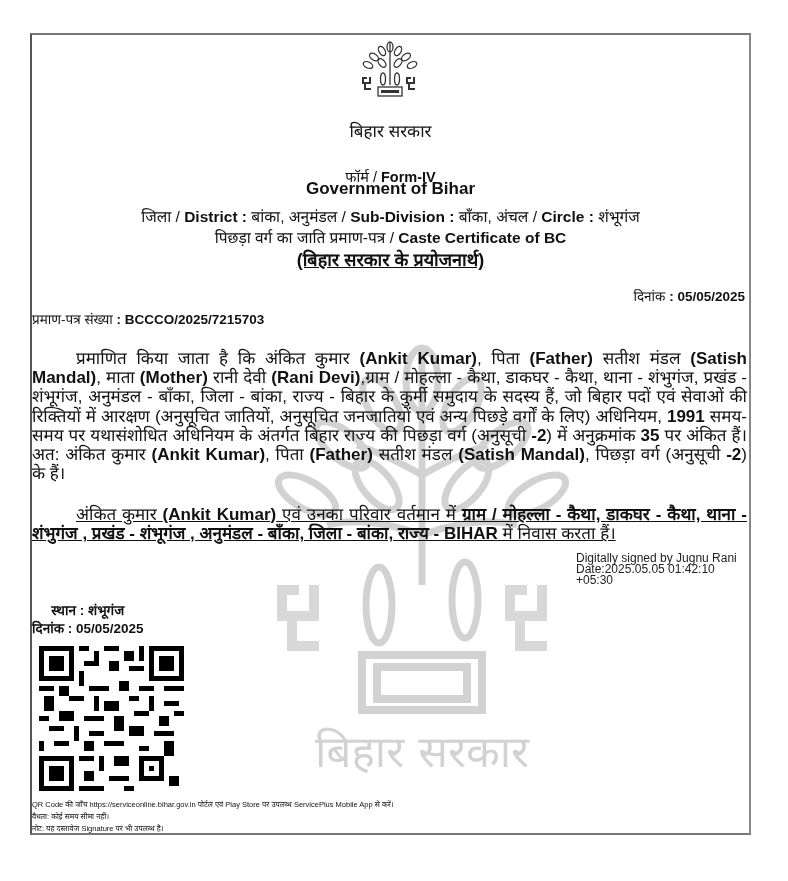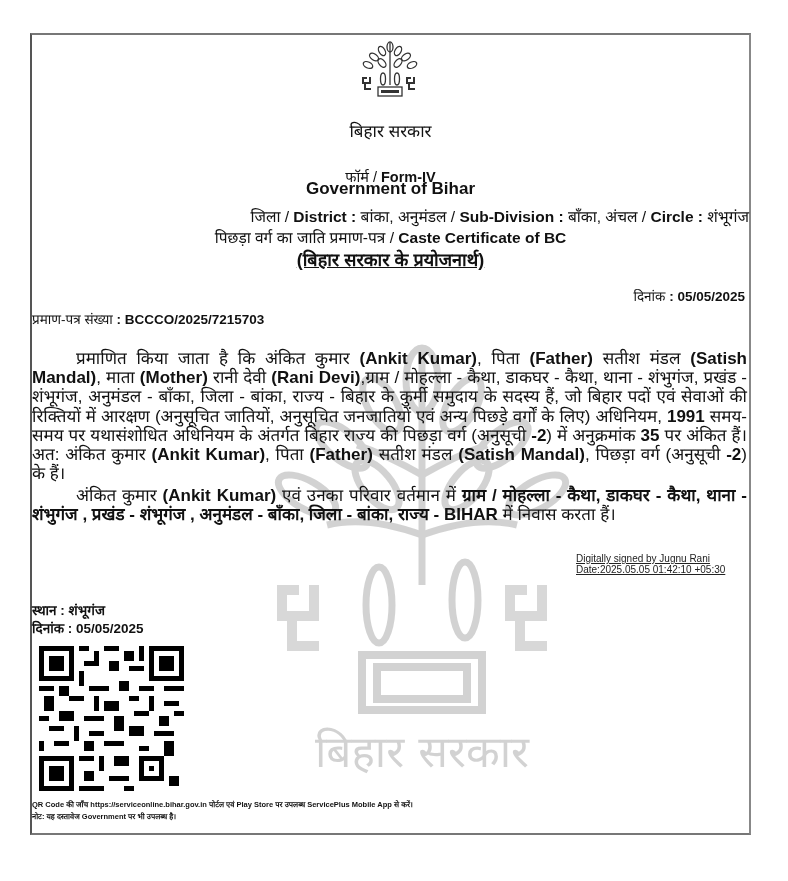--- a/index.html
+++ b/index.html
@@ -8,35 +8,35 @@
   .page { position: absolute; left: 30px; top: 33px; width: 721px; height: 802px;
           border: 2px solid #555; border-top-color: #777; border-right-color: #888; border-bottom-color: #777;
           box-sizing: border-box; background: #fff; }
   .watermark { position: absolute; left: 235px; top: 300px; width: 310px; height: 440px; opacity: 0.32; pointer-events: none; }
   .logo { position: absolute; left: 326px; top: 4px; width: 64px; height: 60px; }
   .center { position: absolute; left: 0; width: 100%; text-align: center; }
   .t1 { top: 84px; font-size: 17px; }
   .t2 { top: 108px; font-size: 17px; font-weight: bold; margin-top: 36px; }
   .t3 { top: 131px; font-size: 14.5px; }
   .t3 b { font-weight: bold; text-align: center; }
-  .t4 { top: 170px; font-size: 15.5px; text-align: right; }
+  .t4 { top: 170px; font-size: 15.5px; }
   .t5 { top: 191px; font-size: 15.5px; }
   .t6 { top: 212px; font-size: 18px; font-weight: bold; text-decoration: underline; }
   .row-cert { position: absolute; top: 252px; left: 0; right: 0; font-size: 13.5px; }
   .row-cert .l { position: absolute; left: 0; margin-top: 23px; }
   .row-cert .r { position: absolute; right: 4px; }
   .para { position: absolute; left: 0; width: 715px; font-size: 17px; line-height: 19.2px; text-align: justify; }
   .p1 { top: 314px; }
-  .p2 { top: 451px; }
+  .p2 { top: 470px; text-decoration: underline; }
   .indent { display: inline-block; width: 44px; }
-  .digsig { position: absolute; left: 544px; top: 518px; font-size: 10px; line-height: 11px; color: #222; text-decoration: underline; }
-  .place { position: absolute; left: 0; top: 567px; font-size: 13.5px; line-height: 18px; font-weight: bold; }
+  .digsig { position: absolute; left: 544px; top: 518px; font-size: 12px; line-height: 11px; color: #222; }
+  .place { position: absolute; left: 0; top: 567px; font-size: 13.5px; line-height: 18px; font-weight: bold; text-align: center; }
   .sigline { position: absolute; right: 4px; top: 575px; font-size: 13.5px; }
   .qr { position: absolute; left: 7px; top: 611px; width: 145px; height: 145px; }
-  .notes { position: absolute; left: 0; top: 764px; font-size: 7.5px; line-height: 12px; font-weight: bold; }
+  .notes { position: absolute; left: 0; top: 764px; font-size: 7.5px; line-height: 12px; font-weight: normal; }
 </style>
 </head>
 <body>
 
 <div class="page">
 
   <svg class="watermark" viewBox="0 0 310 440">
     <g fill="none" stroke="#777" stroke-width="7">
       <path d="M155 10 L155 250"></path>
       <ellipse cx="155" cy="45" rx="16" ry="32"></ellipse>
@@ -189,15 +189,16 @@
       <rect x="9" y="25" width="2" height="2"></rect>
         <rect x="14" y="26" width="4" height="1"></rect>
         <rect x="26" y="26" width="2" height="2"></rect>
         <rect x="8" y="28" width="5" height="1"></rect>
         <rect x="17" y="28" width="2" height="1"></rect>
     </g>
   </svg>
 
   <div class="notes">
     <div>QR Code की जाँच https://serviceonline.bihar.gov.in पोर्टल एवं Play Store पर उपलब्ध ServicePlus Mobile App से करें।</div>
-    <div>नोट: यह दस्तावेज Government पर भी उपलब्ध है।</div>
+    <div>वैधता: कोई समय सीमा नहीं।</div>
+    <div>नोट: यह दस्तावेज Signature पर भी उपलब्ध है।</div>
   </div>
 </div>
 
 </body></html>

